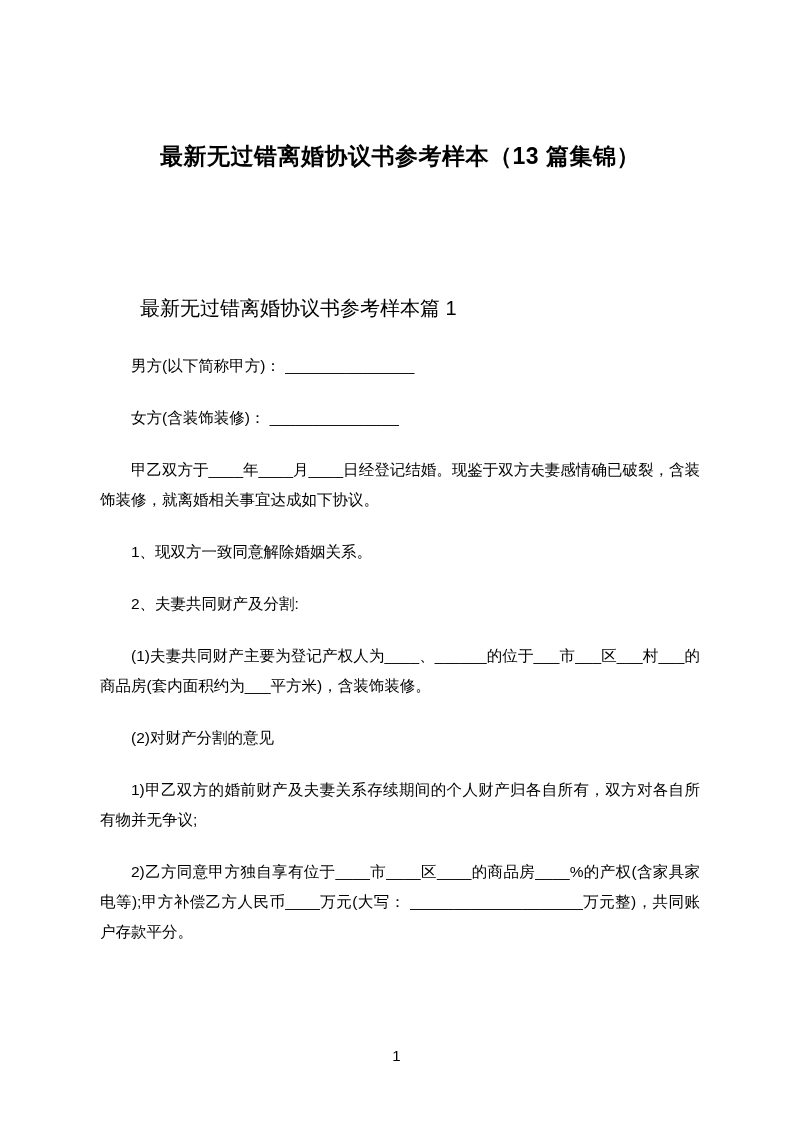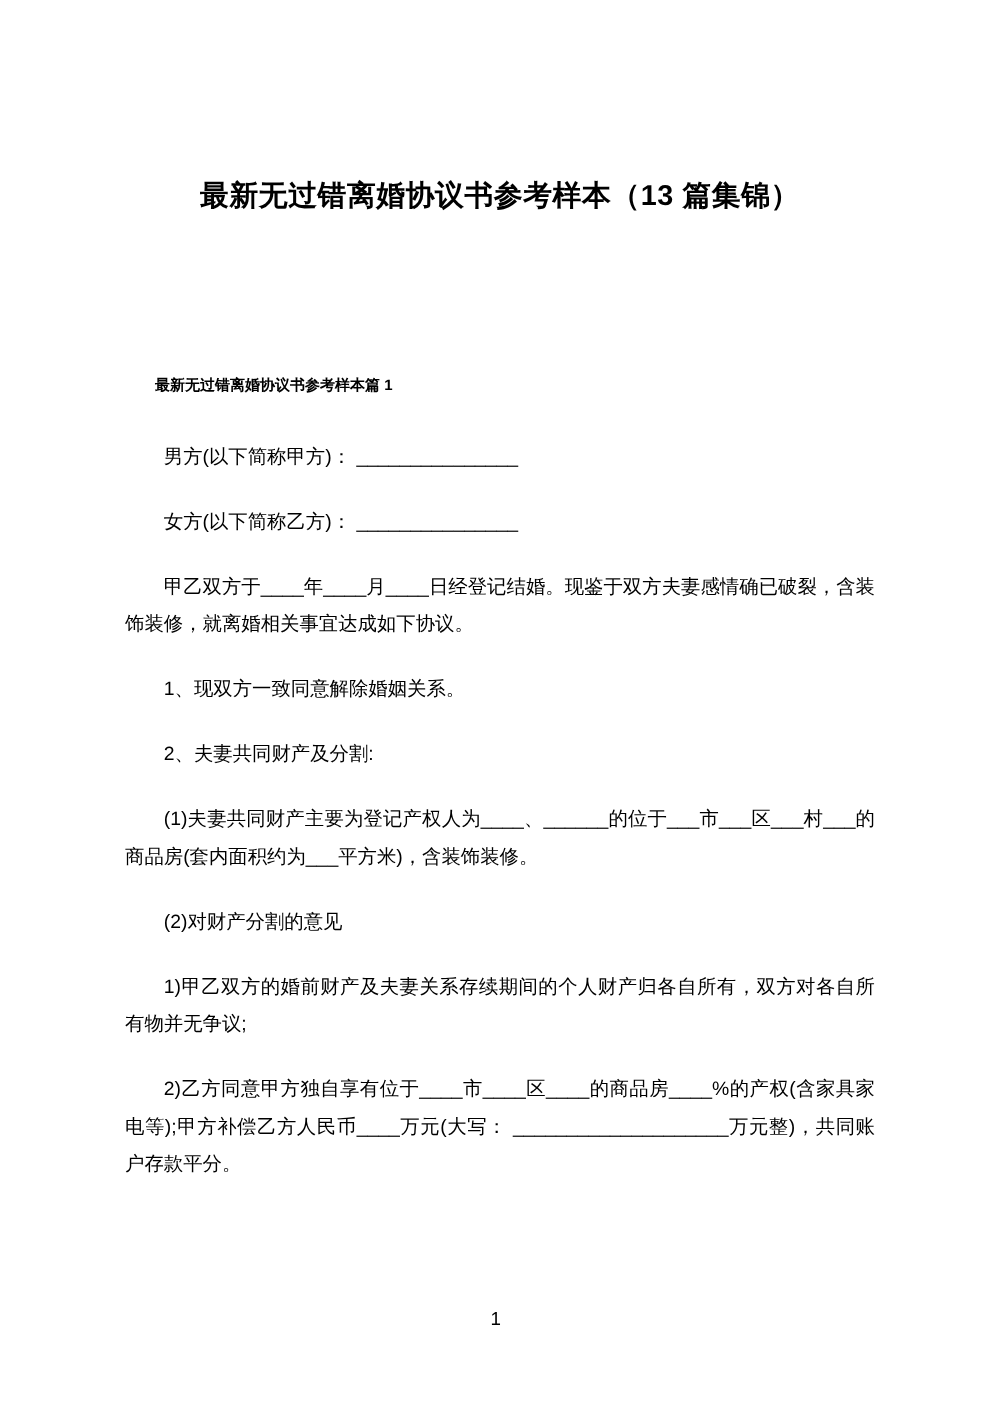--- a/index.html
+++ b/index.html
@@ -25,23 +25,23 @@
   .doc-title {
     margin: 0 0 120px 0;
     font-size: 23px;
     line-height: 33px;
     font-weight: bold;
     text-align: center;
     letter-spacing: 0.5px;
   }
   .section-heading {
     margin: 0 0 28px 0;
-    font-size: 12px;
+    font-size: 20px;
     line-height: 30px;
-    font-weight: bold;
+    font-weight: normal;
     text-indent: 2em;
   }
   .para {
     margin: 11px 0 22px 0;
     font-size: 15.5px;
     line-height: 30px;
     text-indent: 2em;
     text-align: justify;
   }
   .page-number {
@@ -60,21 +60,21 @@
 <div class="page">
 
   <h1 class="doc-title">最新无过错离婚协议书参考样本（13 篇集锦）</h1>
 
   <div class="doc-body">
 
     <h2 class="section-heading">最新无过错离婚协议书参考样本篇 1</h2>
 
     <p class="para">男方(以下简称甲方)： _______________</p>
 
-    <p class="para">女方(以下简称乙方)： _______________</p>
+    <p class="para">女方(含装饰装修)： _______________</p>
 
     <p class="para">甲乙双方于____年____月____日经登记结婚。现鉴于双方夫妻感情确已破裂，含装饰装修，就离婚相关事宜达成如下协议。</p>
 
     <p class="para">1、现双方一致同意解除婚姻关系。</p>
 
     <p class="para">2、夫妻共同财产及分割:</p>
 
     <p class="para">(1)夫妻共同财产主要为登记产权人为____、______的位于___市___区___村___的商品房(套内面积约为___平方米)，含装饰装修。</p>
 
     <p class="para">(2)对财产分割的意见</p>

